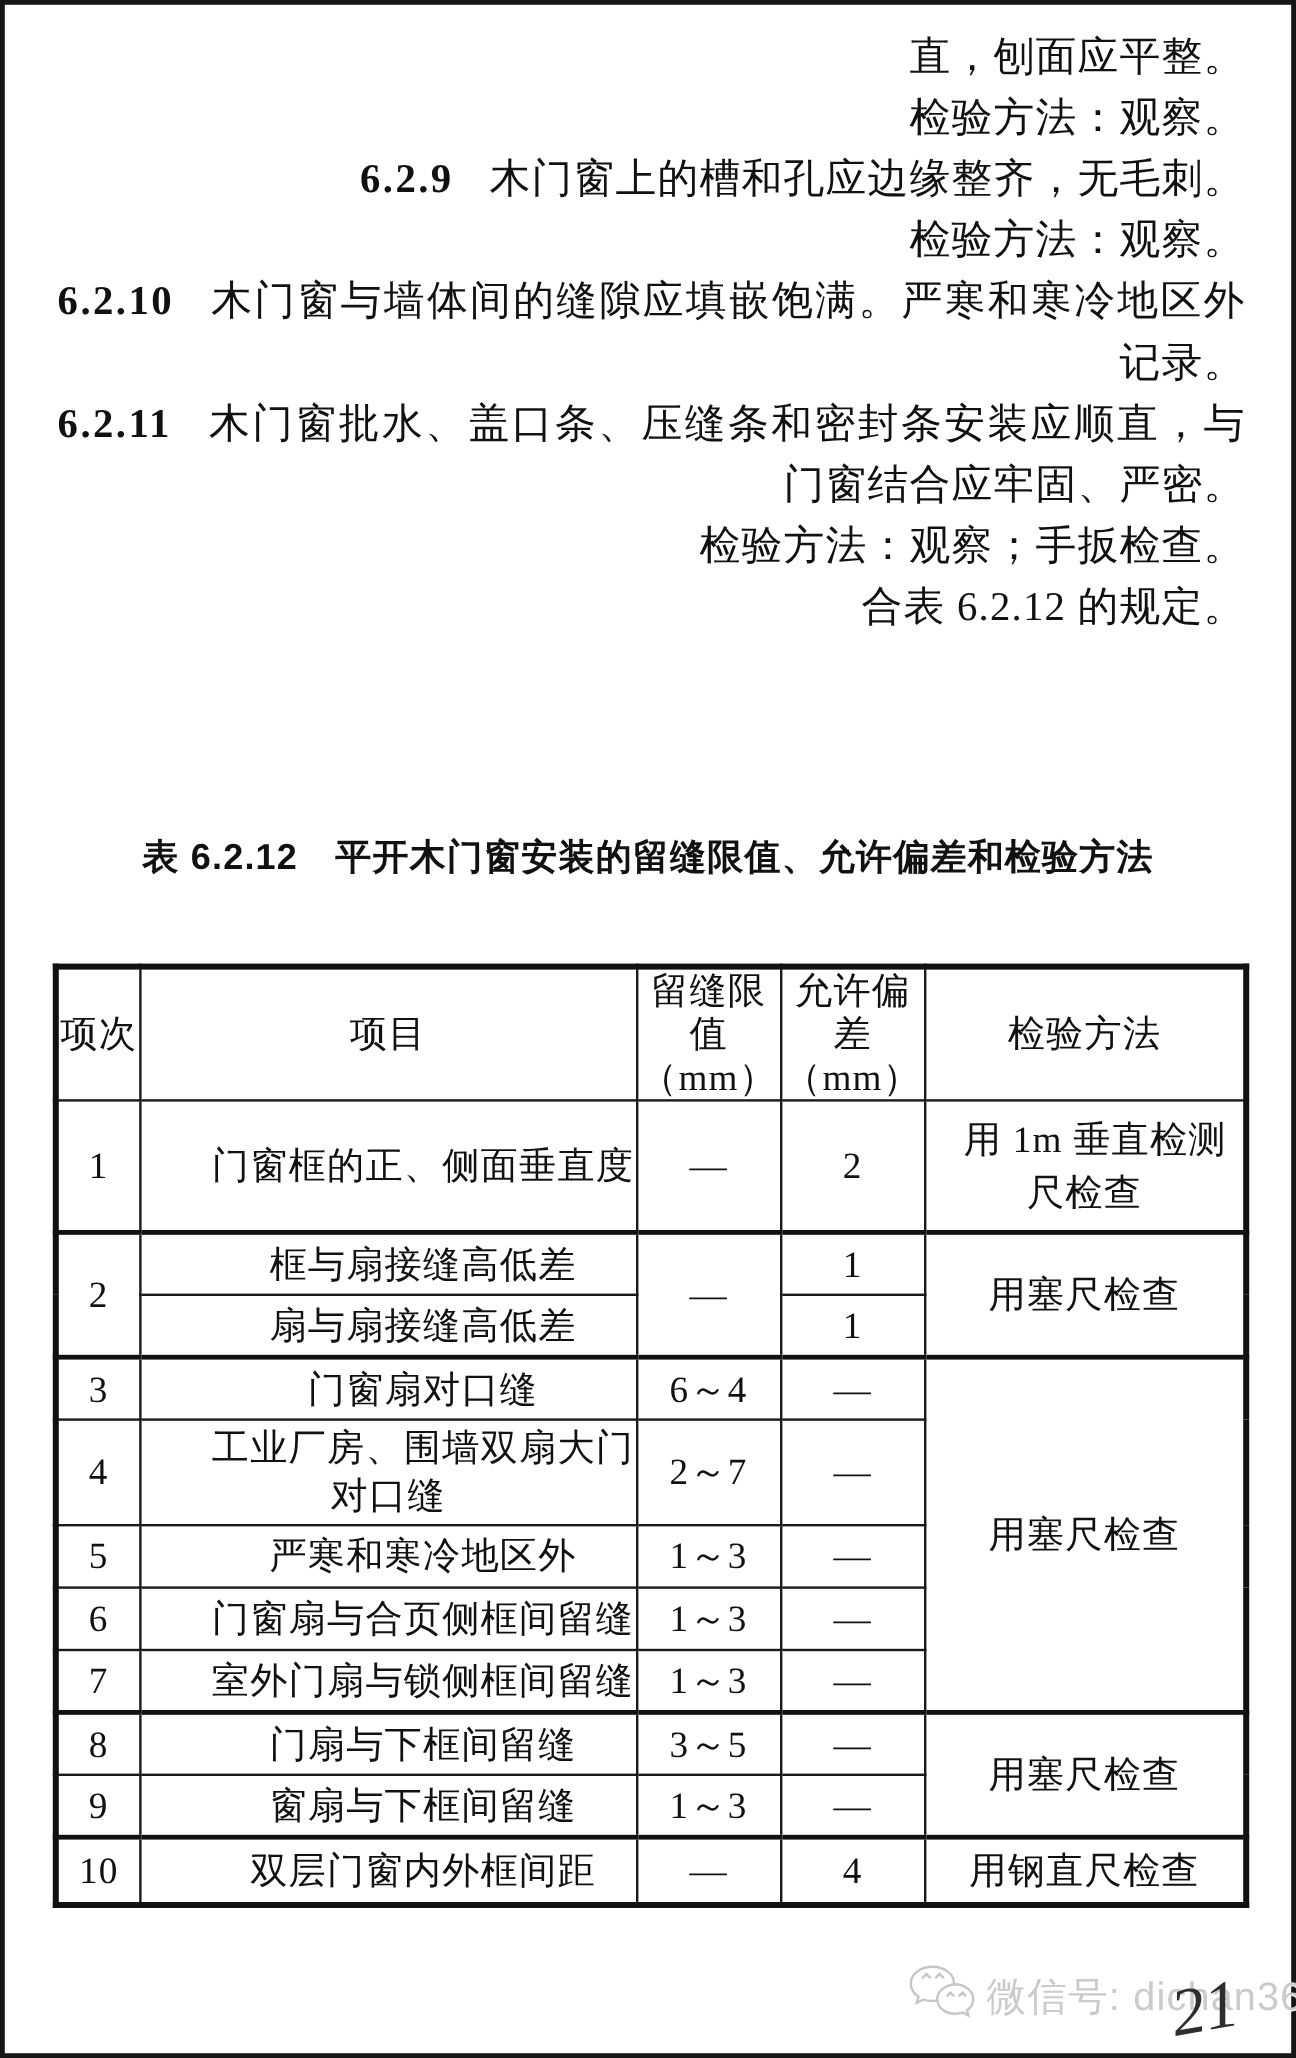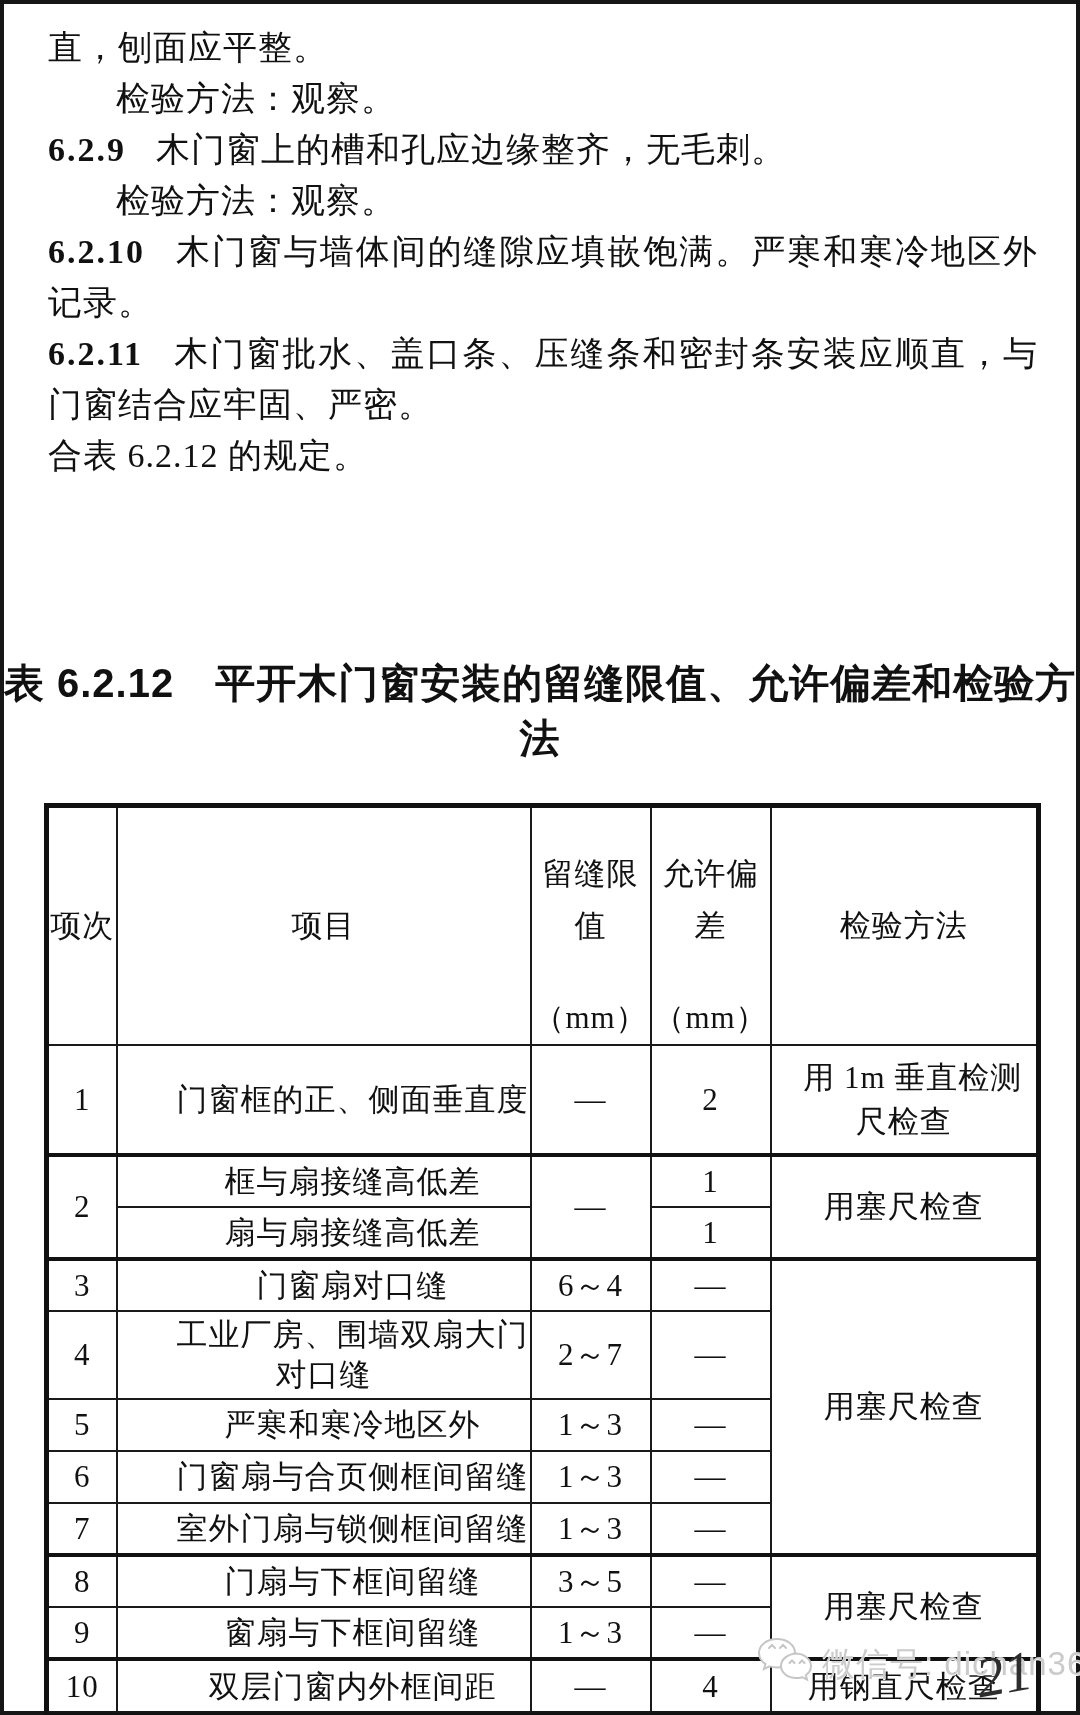--- a/index.html
+++ b/index.html
@@ -15,37 +15,38 @@
     border:4px solid #161616;
     pointer-events:none;
   }
   
   .bodytext{
     position:absolute;left:48px;top:22px;width:990px;
   }
   .bline{
     font-size:34px;line-height:51px;letter-spacing:1px;
     white-space:nowrap;
+    text-align:right;
   }
   .bline.indent{padding-left:68px;}
   .bline.stretch{
     white-space:normal;
     text-align:justify;
     text-align-last:justify;
   }
   .secnum{
     font-weight:bold;margin-right:30px;letter-spacing:2px;
     font-family:"Liberation Serif","DejaVu Serif",serif;
   }
   
   .tbl-title{
-    position:absolute;left:0;top:656px;width:1080px;
+    position:absolute;left:0;top:694px;width:1080px;
     text-align:center;font-weight:bold;
     font-family:"Liberation Sans","DejaVu Sans",sans-serif;
-    font-size:40px;letter-spacing:1px;
+    font-size:30px;letter-spacing:1px;
   }
   
   table.spec{
     position:absolute;left:44px;top:803px;
     width:992px;
     border-collapse:collapse;
     table-layout:fixed;
   }
   table.spec{border:5px solid #111;}
   table.spec td,table.spec th{
@@ -68,21 +69,21 @@
     text-indent:58px;
     line-height:40px;
   }
   td.method-wrap{
     text-align:left;
     padding:0 12px;
     text-indent:18px;
     line-height:44px;
   }
   tr.bt td{border-top:4px solid #111;}
-  .hdr2{line-height:52px;margin-top:40px;}
+  .hdr2{line-height:36px;}
   
   .watermark{
     position:absolute;left:756px;top:1636px;
     display:flex;align-items:center;gap:8px;
     z-index:1;
   }
   .wm-text{
     font-family:"Liberation Sans","DejaVu Sans",sans-serif;
     font-size:33px;color:#cbcbcb;letter-spacing:1px;
     text-shadow:0 1px 0 #ffffff;
@@ -104,20 +105,21 @@
 
   <div class="bodytext">
     <div class="bline"><span>直，刨面应平整。</span></div>
     <div class="bline indent"><span>检验方法：观察。</span></div>
     <div class="bline"><b class="secnum">6.2.9</b><span>木门窗上的槽和孔应边缘整齐，无毛刺。</span></div>
     <div class="bline indent"><span>检验方法：观察。</span></div>
     <div class="bline stretch"><b class="secnum">6.2.10</b><span>木门窗与墙体间的缝隙应填嵌饱满。严寒和寒冷地区外</span></div>
     <div class="bline"><span>记录。</span></div>
     <div class="bline stretch"><b class="secnum">6.2.11</b><span>木门窗批水、盖口条、压缝条和密封条安装应顺直，与</span></div>
     <div class="bline"><span>门窗结合应牢固、严密。</span></div>
+    <div class="bline indent"><span>检验方法：观察；手扳检查。</span></div>
     <div class="bline"><span>合表 6.2.12 的规定。</span></div>
   </div>
 
   <div class="tbl-title">表 6.2.12　平开木门窗安装的留缝限值、允许偏差和检验方法</div>
 
   <table class="spec">
     <colgroup>
       <col class="c-no">
         <col class="c-item">
         <col class="c-gap">

